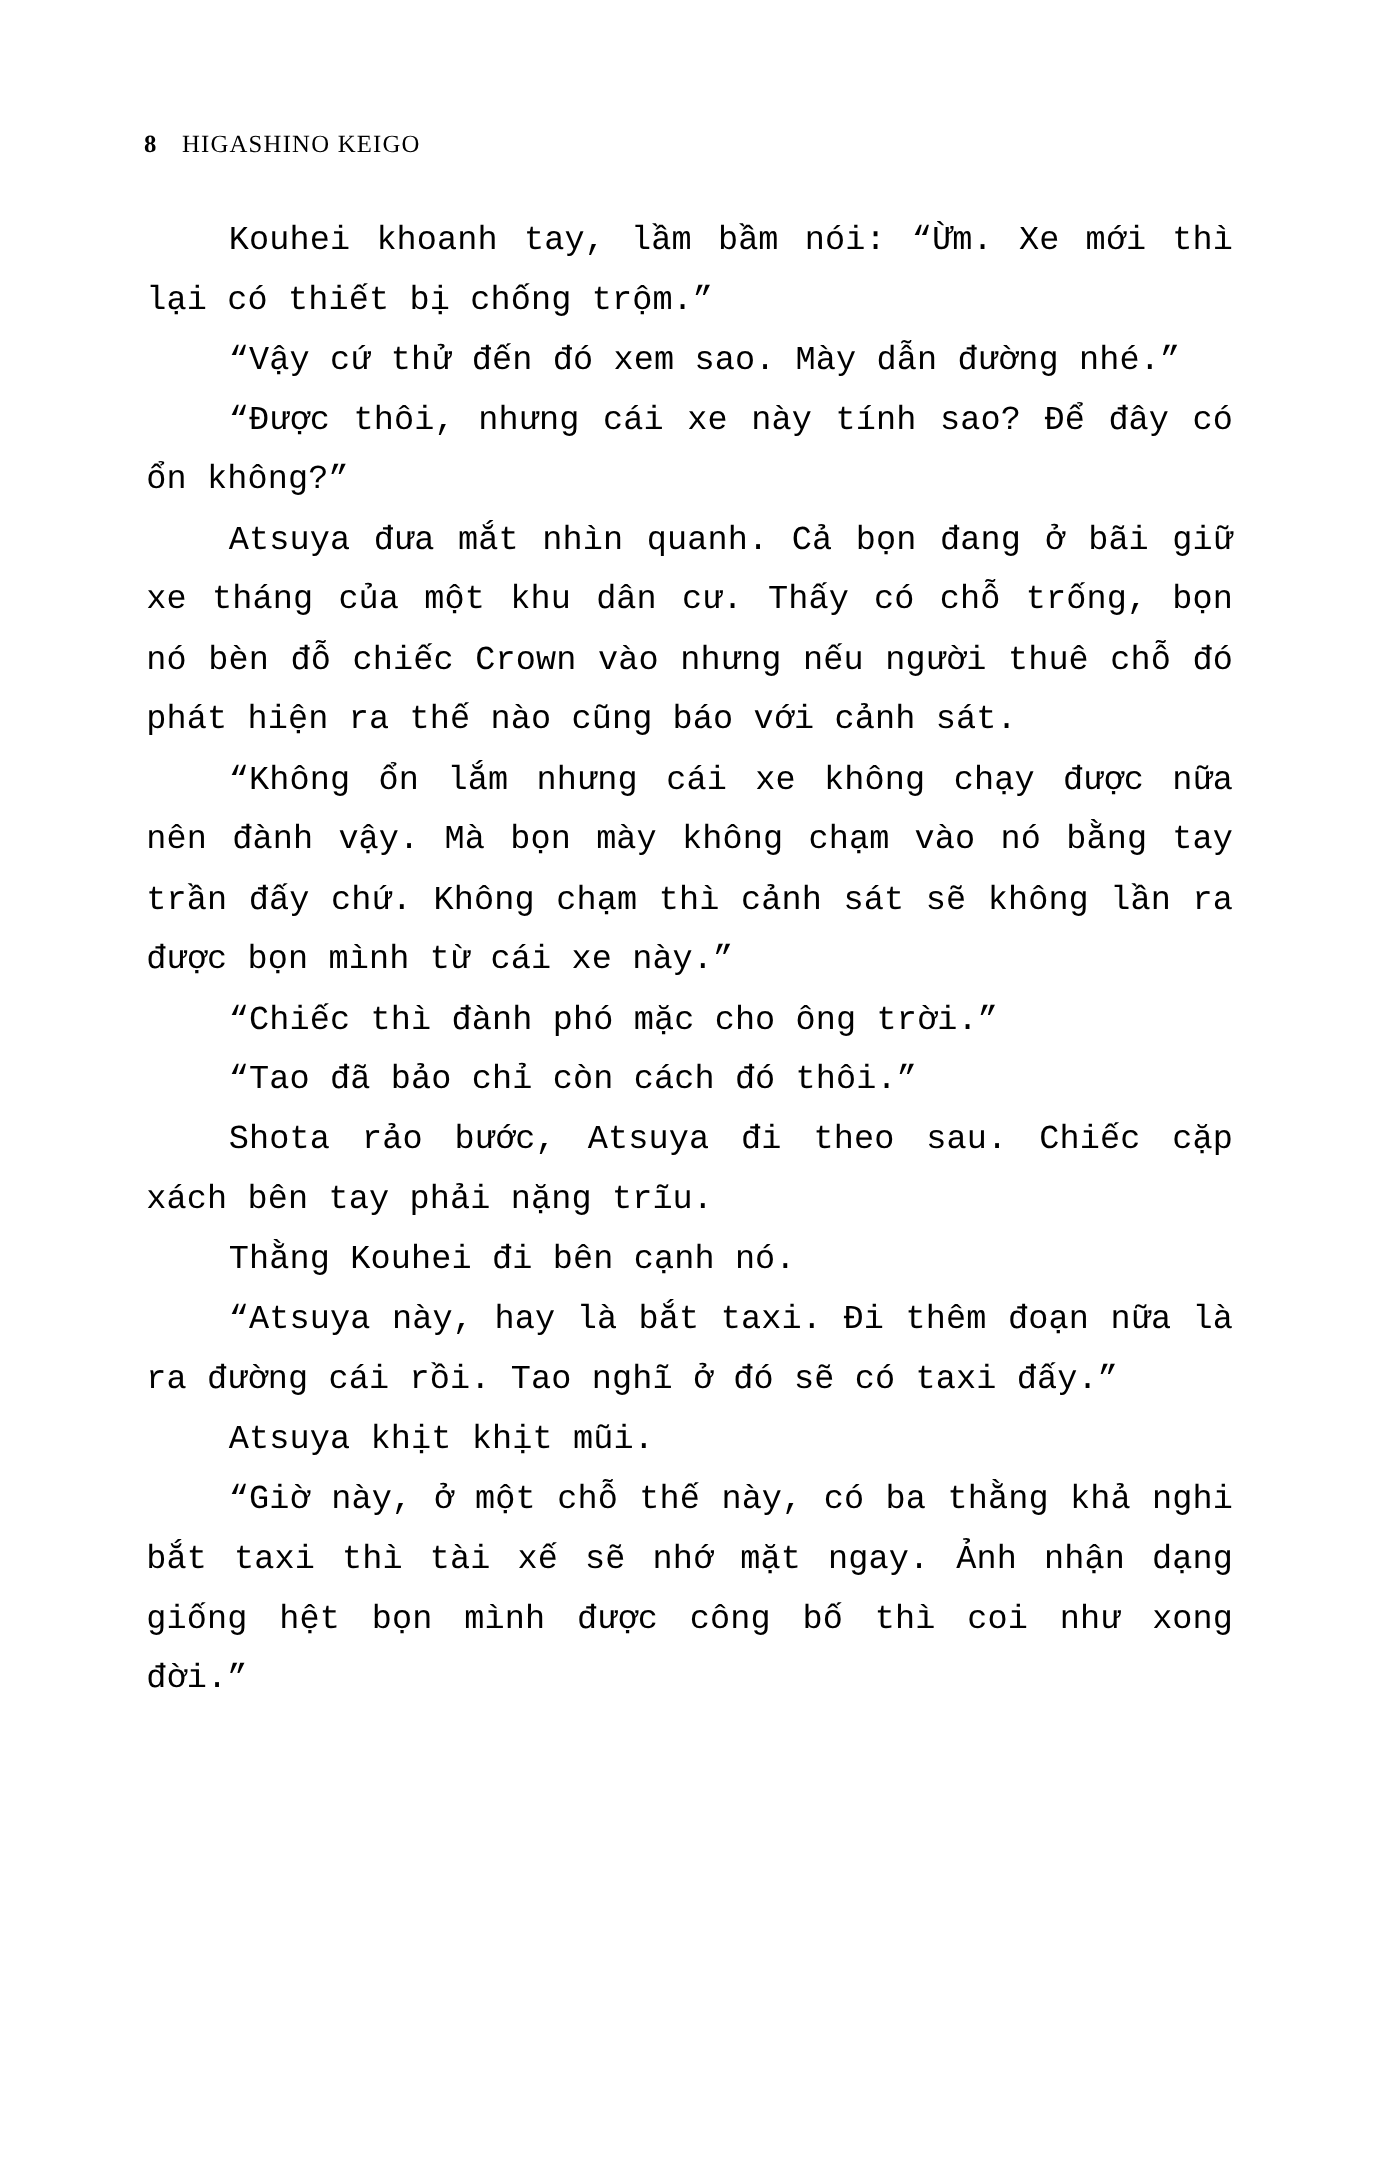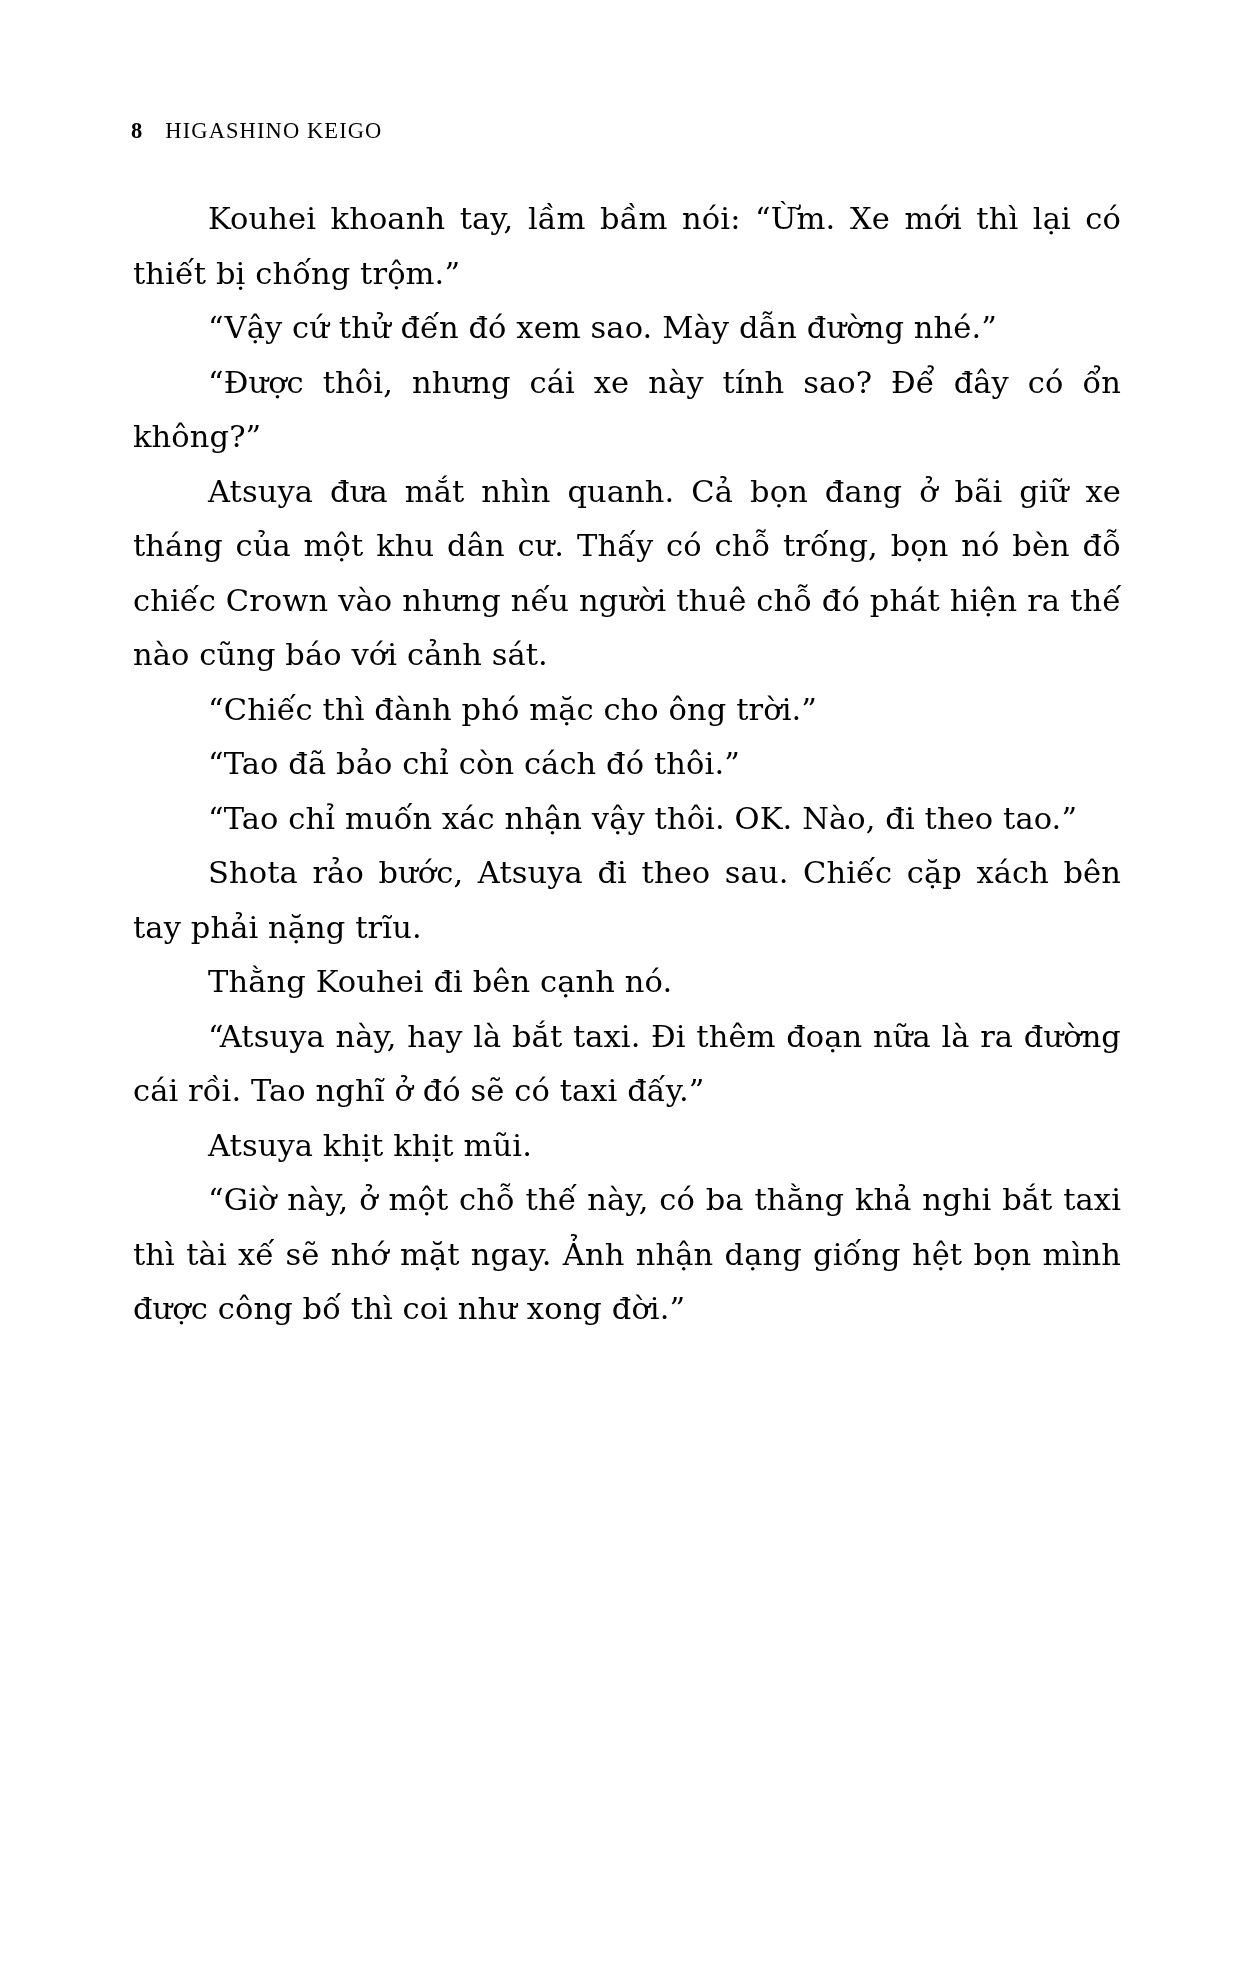--- a/index.html
+++ b/index.html
@@ -46,39 +46,40 @@
     font-family: "DejaVu Serif", "Liberation Serif", serif;
     font-size: 30.5px;
     line-height: 54.5px;
     text-align: justify;
     text-justify: inter-word;
     letter-spacing: 0.1px;
   }
   .body-text p {
     margin: 0;
     text-indent: 75px;
+    font-family: Liberation Mono, monospace;
   }
 </style>
 </head>
 <body>
 
 <div class="page">
 
   <div class="running-head">
     <span class="folio">8</span><span class="title">HIGASHINO KEIGO</span>
   </div>
 
   <div class="body-text">
     <p>Kouhei khoanh tay, lầm bầm nói: “Ừm. Xe mới thì lại có thiết bị chống trộm.”</p>
     <p>“Vậy cứ thử đến đó xem sao. Mày dẫn đường nhé.”</p>
     <p>“Được thôi, nhưng cái xe này tính sao? Để đây có ổn không?”</p>
     <p>Atsuya đưa mắt nhìn quanh. Cả bọn đang ở bãi giữ xe tháng của một khu dân cư. Thấy có chỗ trống, bọn nó bèn đỗ chiếc Crown vào nhưng nếu người thuê chỗ đó phát hiện ra thế nào cũng báo với cảnh sát.</p>
+    <p>“Không ổn lắm nhưng cái xe không chạy được nữa nên đành vậy. Mà bọn mày không chạm vào nó bằng tay trần đấy chứ. Không chạm thì cảnh sát sẽ không lần ra được bọn mình từ cái xe này.”</p>
     <p>“Chiếc thì đành phó mặc cho ông trời.”</p>
     <p>“Tao đã bảo chỉ còn cách đó thôi.”</p>
-    <p>“Tao chỉ muốn xác nhận vậy thôi. OK. Nào, đi theo tao.”</p>
     <p>Shota rảo bước, Atsuya đi theo sau. Chiếc cặp xách bên tay phải nặng trĩu.</p>
     <p>Thằng Kouhei đi bên cạnh nó.</p>
     <p>“Atsuya này, hay là bắt taxi. Đi thêm đoạn nữa là ra đường cái rồi. Tao nghĩ ở đó sẽ có taxi đấy.”</p>
     <p>Atsuya khịt khịt mũi.</p>
     <p>“Giờ này, ở một chỗ thế này, có ba thằng khả nghi bắt taxi thì tài xế sẽ nhớ mặt ngay. Ảnh nhận dạng giống hệt bọn mình được công bố thì coi như xong đời.”</p>
   </div>
 
 </div>
 
 </body></html>

